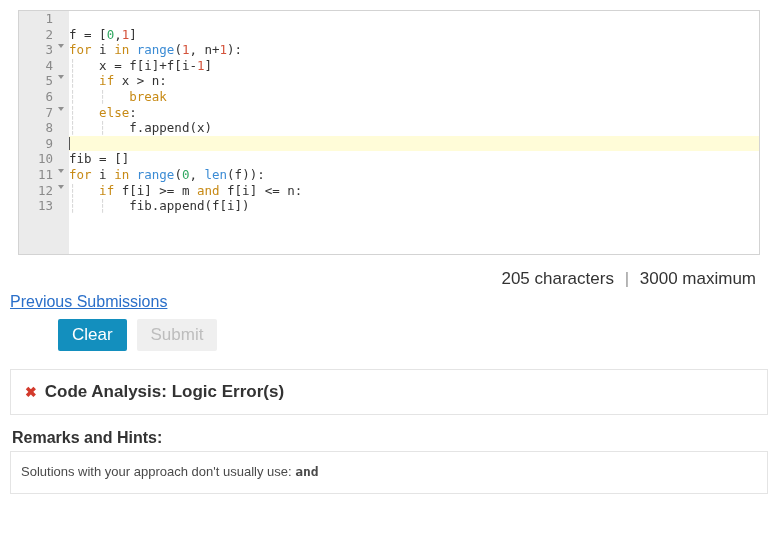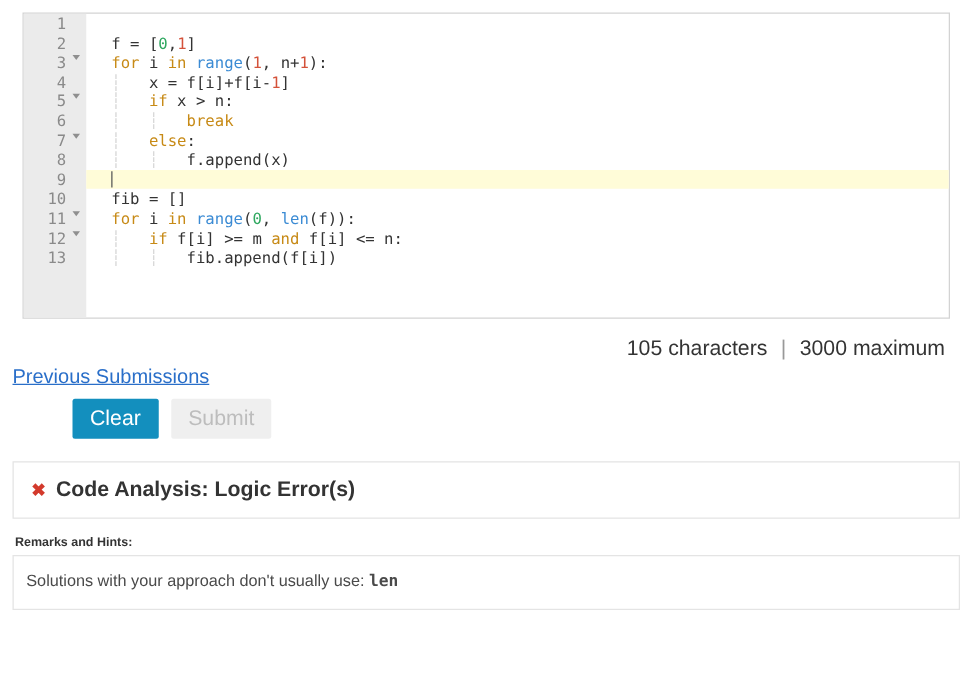--- a/index.html
+++ b/index.html
@@ -42,21 +42,21 @@
     position: absolute;
     right: 1px;
     top: 2px;
     width: 0; height: 0;
     border-left: 3px solid transparent;
     border-right: 3px solid transparent;
     border-top: 4px solid #8f8f8f;
   }
   .code {
     flex: 1;
-    padding: 0 20px;
+    padding: 0 0;
     position: relative;
     white-space: pre;
   }
   .code-row {
     height: 15.6px;
   }
   .hl {
     position: absolute;
     left: 0; right: 0;
     background: #fffcd8;
@@ -126,21 +126,21 @@
     align-items: center;
     gap: 8px;
   }
   .x-icon {
     color: #d33a2c;
     font-weight: 900;
     font-size: 14px;
   }
   .remarks-label {
     font-weight: 700;
-    font-size: 10px;
+    font-size: 16px;
     margin: 14px 0 4px 2px;
   }
   .remarks-box {
     border: 1px solid #e4e4e4;
     padding: 8px 10px 10px 10px;
     font-size: 13px;
     color: #4a4a4a;
   }
   .remarks-box .remark { margin: 4px 0; }
   .remarks-box code {
@@ -166,21 +166,21 @@
         <div class="gutter-row">10</div>
         <div class="gutter-row">11<span class="fold"></span></div>
         <div class="gutter-row">12<span class="fold"></span></div>
         <div class="gutter-row">13</div>
       </div>
     <div class="code" id="codearea"><div class="code-row"></div><div class="code-row"><span class="tok-ident">f = [</span><span class="tok-num0">0</span><span class="tok-punc">,</span><span class="tok-num1">1</span><span class="tok-punc">]</span></div><div class="code-row"><span class="tok-kw">for</span><span class="tok-ident"> i </span><span class="tok-kw">in</span><span class=""> </span><span class="tok-builtin">range</span><span class="tok-punc">(</span><span class="tok-num1">1</span><span class="tok-ident">, n+</span><span class="tok-num1">1</span><span class="tok-punc">):</span></div><div class="code-row"><span class="indent-guide">┆   </span><span class="tok-ident">x = f[i]+f[i-</span><span class="tok-num1">1</span><span class="tok-punc">]</span></div><div class="code-row"><span class="indent-guide">┆   </span><span class="tok-kw">if</span><span class="tok-ident"> x &gt; n:</span></div><div class="code-row"><span class="indent-guide">┆   ┆   </span><span class="tok-kw">break</span></div><div class="code-row"><span class="indent-guide">┆   </span><span class="tok-kw">else</span><span class="tok-punc">:</span></div><div class="code-row"><span class="indent-guide">┆   ┆   </span><span class="tok-ident">f.append(x)</span></div><div class="hl" style="top: 124.8px;"></div><div class="code-row"><span class="cursor"></span></div><div class="code-row"><span class="tok-ident">fib = []</span></div><div class="code-row"><span class="tok-kw">for</span><span class="tok-ident"> i </span><span class="tok-kw">in</span><span class=""> </span><span class="tok-builtin">range</span><span class="tok-punc">(</span><span class="tok-num0">0</span><span class="tok-punc">, </span><span class="tok-builtin">len</span><span class="tok-punc">(f)):</span></div><div class="code-row"><span class="indent-guide">┆   </span><span class="tok-kw">if</span><span class="tok-ident"> f[i] &gt;= m </span><span class="tok-kw">and</span><span class="tok-ident"> f[i] &lt;= n:</span></div><div class="code-row"><span class="indent-guide">┆   ┆   </span><span class="tok-ident">fib.append(f[i])</span></div></div>
   </div>
 </div>
 
 <div class="charcount">
-  <span>105 characters</span>
+  <span>205 characters</span>
   <span class="sep">|</span>
   <span>3000 maximum</span>
 </div>
 
 <div class="prev-sub">
   <a href="#">Previous Submissions</a>
 </div>
 
 <div class="btn-row">
   <button class="btn btn-clear">Clear</button>
@@ -189,14 +189,14 @@
 
 <div class="analysis">
   <div class="analysis-title">
     <span class="x-icon">✖</span>
     <span>Code Analysis: Logic Error(s)</span>
   </div>
 </div>
 
 <div class="remarks-label">Remarks and Hints:</div>
 <div class="remarks-box" id="remarks">
-    <div class="remark"><span>Solutions with your approach don't usually use: </span><code>len</code></div>
+    <div class="remark"><span>Solutions with your approach don't usually use: </span><code>and</code></div>
   </div>
 
 </body></html>

